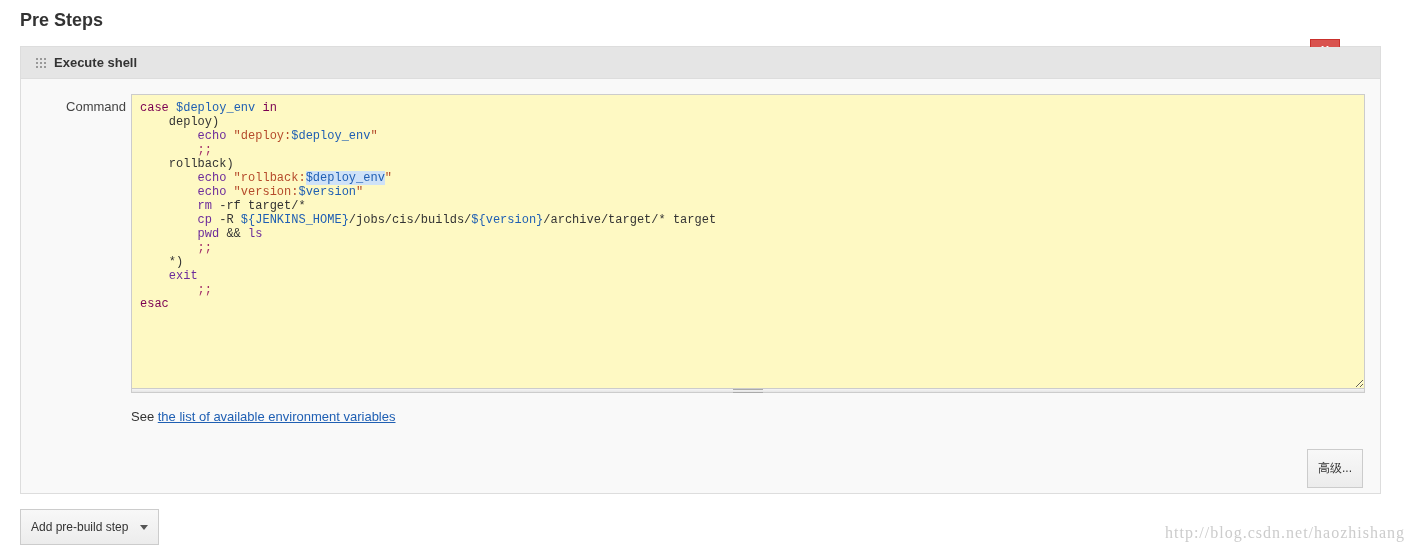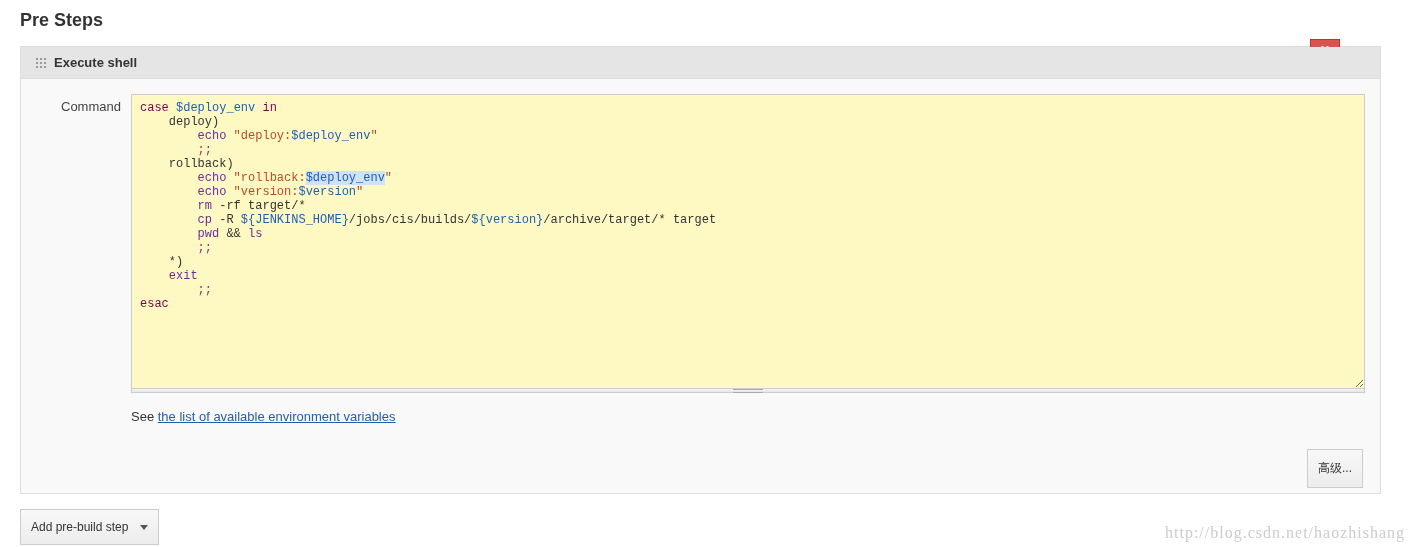--- a/index.html
+++ b/index.html
@@ -9,21 +9,21 @@
     .panel { border: 1px solid #ddd; background: #f9f9f9; margin-bottom: 15px; position: relative; }
     .panel-header { background: #e5e5e5; border-bottom: 1px solid #ddd; padding: 8px 15px; display: flex; align-items: center; position: relative; }
     .drag-handle { display: inline-flex; flex-direction: column; gap: 2px; margin-right: 8px; cursor: move; }
     .drag-handle span { display: flex; gap: 2px; }
     .drag-handle i { width: 2px; height: 2px; background: #999; display: inline-block; }
     .panel-title { font-weight: bold; font-size: 13px; }
     .delete-btn { position: absolute; right: 40px; top: -8px; background: #d9534f; color: #fff; border: 1px solid #c9302c; padding: 4px 10px; font-weight: bold; cursor: pointer; font-size: 12px; }
     .help-icon { position: absolute; right: 12px; top: 10px; width: 16px; height: 16px; border-radius: 50%; border: 2px solid #3f7abf; color: #3f7abf; font-size: 11px; font-weight: bold; display: flex; align-items: center; justify-content: center; cursor: pointer; }
     .panel-body { padding: 15px 15px 5px; }
     .form-row { display: flex; align-items: flex-start; margin-bottom: 5px; }
-    .form-label { width: 95px; text-align: left; padding-top: 5px; color: #444; padding-left: 25px; }
+    .form-label { width: 95px; text-align: center; padding-top: 5px; color: #444; padding-left: 25px; }
     .form-control-wrap { flex: 1; }
     .code-editor { display:block; border: 1px solid #ccc; background: #fef9c3; width: 100%; height: 295px; padding: 6px 8px; font-family: "Courier New", monospace; font-size: 12px; line-height: 14px; white-space: pre; overflow: auto; resize: vertical; outline: none; }
     .code-editor span { font-family: "Courier New", monospace; }
     .kw { color: #7b0052; }
     .var { color: #1f5fb3; }
     .str { color: #b54b2b; }
     .cmd { color: #6c2b9b; }
     .punc { color: #a32f6a; }
     .grip { height:4px; background:linear-gradient(#f5f5f5,#e5e5e5); border-left:1px solid #ccc; border-right:1px solid #ccc; border-bottom:1px solid #ccc; display:flex; justify-content:center; align-items:center;}
     .grip::after{content:"";width:30px;height:2px;border-top:1px solid #aaa;border-bottom:1px solid #aaa;}

